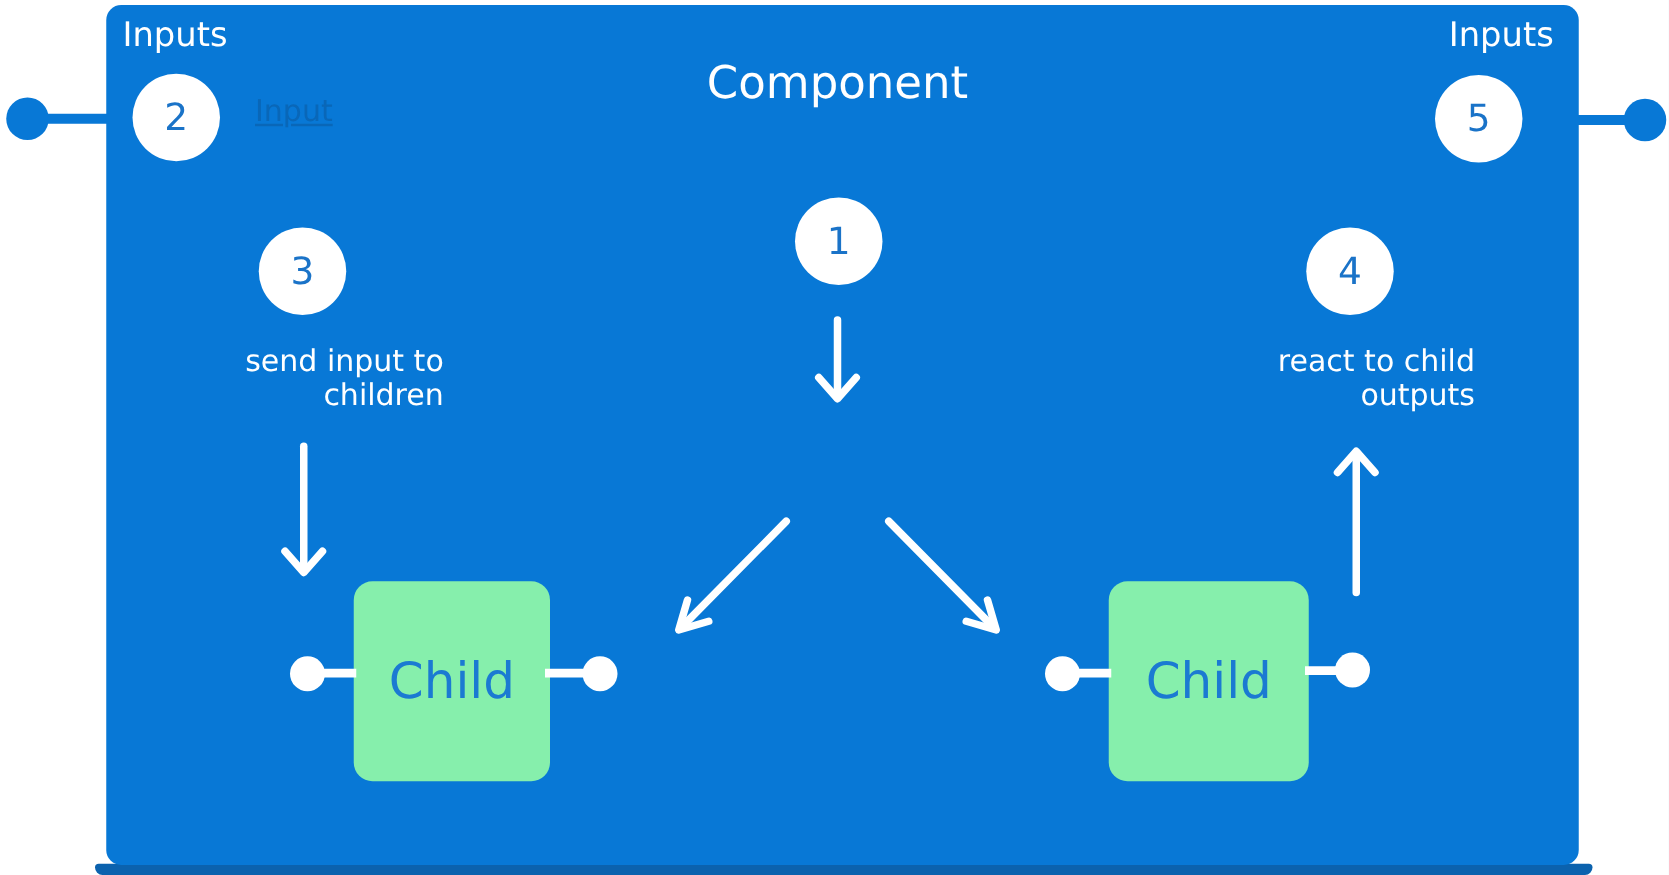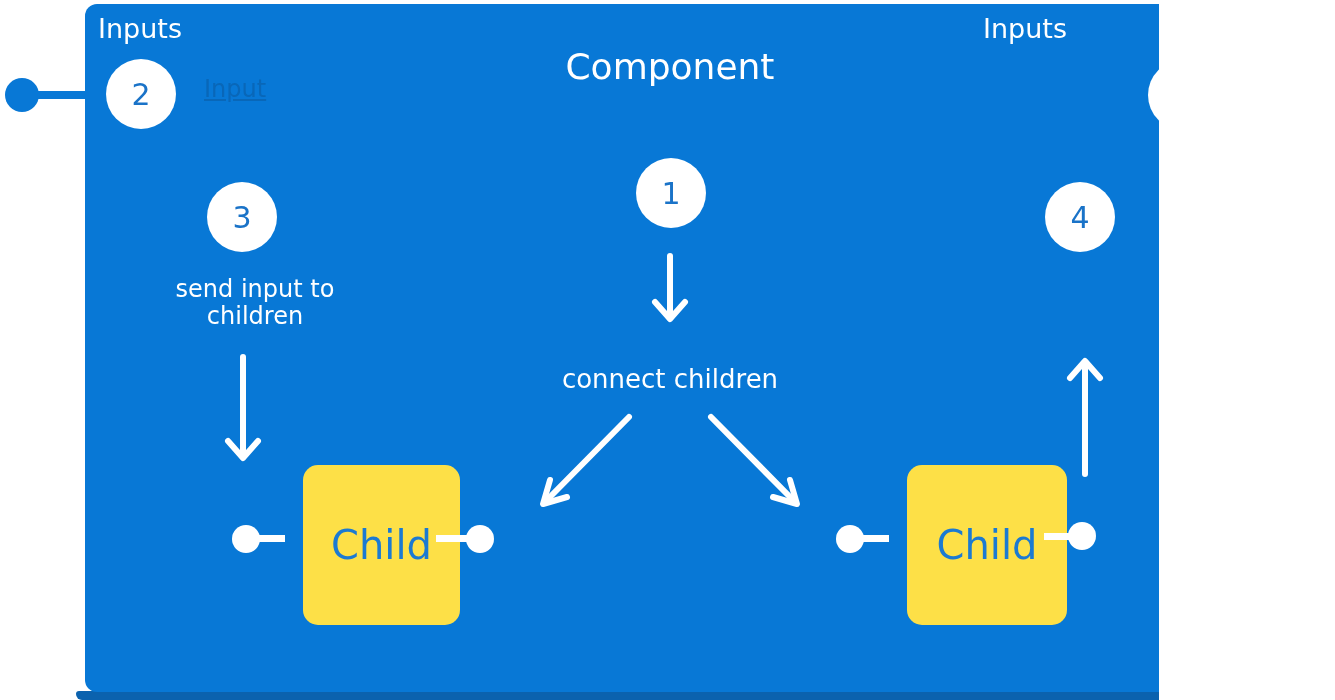--- a/index.html
+++ b/index.html
@@ -5,21 +5,21 @@
   :root{
     --component-fill:#0878d6;
     --component-base:#0b62ae;
     --number-text:#1a73c8;
     --child-text:#1b7ad2;
     --faint-label:#0967b8;
   }
   *{margin:0;padding:0;box-sizing:border-box;}
   html,body{background:#ffffff;}
   body{font-family:"DejaVu Sans","Liberation Sans",sans-serif;}
-  .canvas{position:relative;width:1159px;height:700px;background:#ffffff;overflow:hidden;}
+  .canvas{position:relative;width:1335px;height:700px;background:#ffffff;overflow:hidden;}
 
   .component-base{
     position:absolute;left:76px;top:691px;width:1198px;height:9px;
     background:var(--component-base);border-radius:4px 4px 8px 8px;
   }
   .component-box{
     position:absolute;left:85px;top:4px;width:1178px;height:688px;
     background:var(--component-fill);border-radius:12px;
   }
 
@@ -40,29 +40,29 @@
   .badge-1{left:636px;top:158px;}
   .badge-2{left:106px;top:59px;}
   .badge-3{left:207px;top:182px;}
   .badge-4{left:1045px;top:182px;}
   .badge-5{left:1148px;top:60px;}
 
   .faint-port-label{
     position:absolute;left:204px;top:75px;font-size:24px;color:var(--faint-label);text-decoration:underline;
   }
 
-  .note{position:absolute;color:#ffffff;text-align:center;}
+  .note{position:absolute;color:#ffffff;text-align:right;}
   .connect-children-label{left:520px;top:364px;width:300px;font-size:26px;}
   .send-input-label{left:155px;top:276px;width:200px;font-size:24px;line-height:1.12;}
   .react-outputs-label{left:980px;top:276px;width:200px;font-size:24px;line-height:1.12;}
 
   .child-box{
-    position:absolute;top:465px;height:160px;background:#fde047;border-radius:15px;
+    position:absolute;top:465px;height:160px;background:#86efac;border-radius:15px;
     display:flex;align-items:center;justify-content:center;
-    color:var(--child-text);font-size:40px;margin-left:20px;
+    color:var(--child-text);font-size:40px;
   }
   .child-left{left:283px;width:157px;}
   .child-right{left:887px;width:160px;}
 
   .port-dot{position:absolute;border-radius:50%;}
   .port-line{position:absolute;}
   .blue-port{background:var(--component-fill);}
   .white-port{background:#ffffff;}
 
   
@@ -115,22 +115,22 @@
   </div>
   <div class="step-badge badge-4">
     <span>4</span>
   </div>
   <div class="step-badge badge-5">
     <span>5</span>
   </div>
 
   <div class="faint-port-label">Input</div>
 
-  <div class="note connect-children-label">connect children</div>
   <div class="note send-input-label">send input to children</div>
+  <div class="note react-outputs-label">react to child outputs</div>
 
   <div class="child-box child-left">
     <span>Child</span>
   </div>
   <div class="child-box child-right">
     <span>Child</span>
   </div>
 
   <div class="port-dot white-port clp-dot"></div>
   <div class="port-line white-port clp-line"></div>

